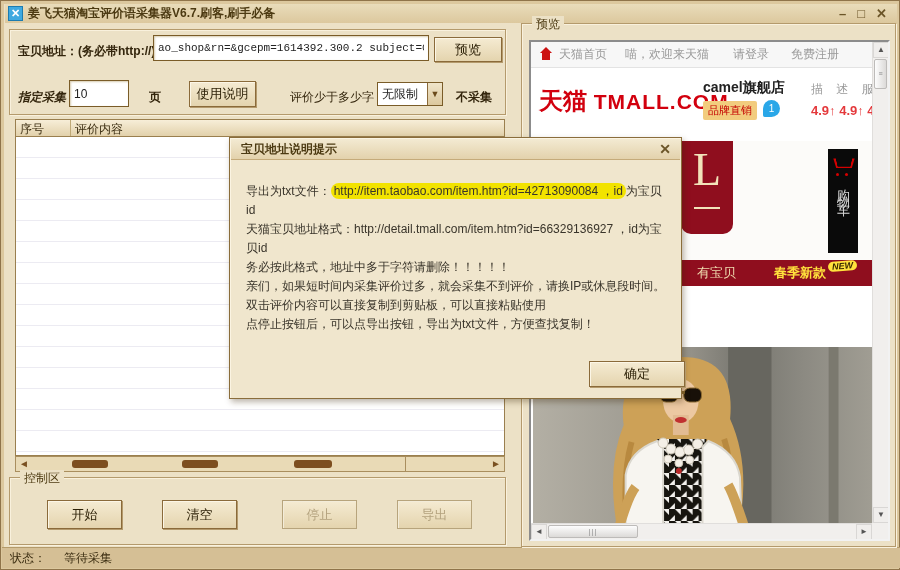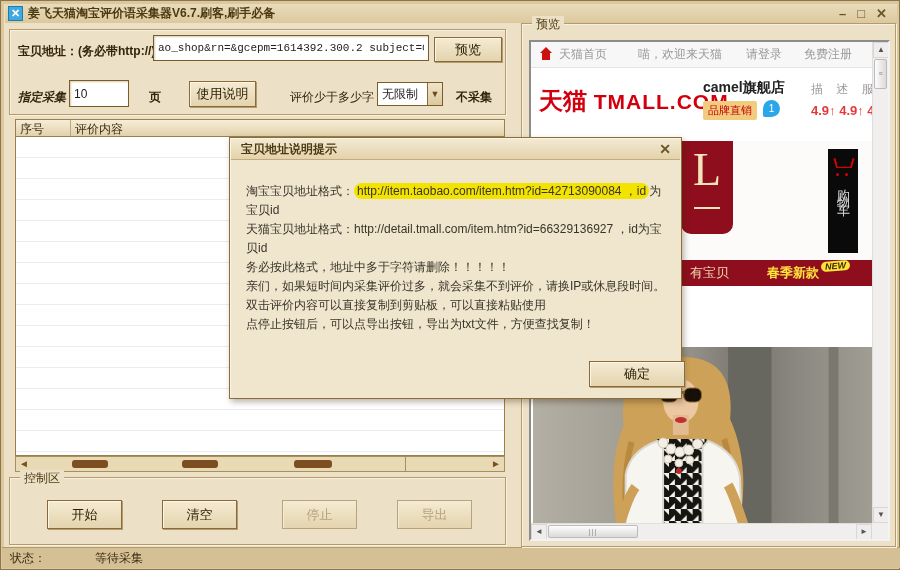--- a/index.html
+++ b/index.html
@@ -66,21 +66,21 @@
   .hpill { position:absolute; top:3px; height:8px; background:#7d4e1f; border-radius:3px; cursor:pointer; }
   .hsep { position:absolute; left:389px; top:0; width:1px; height:14px; background:#a98e5e; }
 
   
   .ctrl-box { left:8px; top:476px; width:497px; height:68px; }
   .ctrl-box .btn { position:absolute; top:22px; width:75px; height:29px; }
 
   
   .statusbar { position:absolute; left:1px; bottom:1px; width:898px; height:21px;
                background:#d5bf95; border-top:1px solid #b49a6a; display:flex; align-items:center;
-               font-size:12px; color:#3c2e12;gap:31px; }
+               font-size:12px; color:#3c2e12; }
   .statusbar .s1 { margin-left:8px; } .statusbar .s2 { margin-left:18px; }
 
   
   .prev-box { left:520px; top:22px; width:375px; height:524px; }
   .browser { position:absolute; left:7px; top:16px; width:361px; height:501px; background:#fff;
              border-top:2px solid #8c8c8c; border-left:2px solid #8c8c8c;
              border-right:2px solid #f2f2f2; border-bottom:2px solid #f2f2f2; overflow:hidden; }
   .b-top { position:absolute; left:0; top:0; right:16px; height:26px; background:#f7f7f7;
            border-bottom:1px solid #e3e3e3; display:flex; align-items:center; font-size:12px; color:#9a9a9a; }
   .b-top .link { margin-right:0; cursor:pointer; white-space:nowrap; }
@@ -107,21 +107,21 @@
   .camel-box .L { font-family:"Liberation Serif","DejaVu Serif",serif; font-size:46px; color:#f2e3ba; line-height:58px; }
   .camel-box .dash { width:26px; height:2px; background:#f2e3ba; margin:8px auto 0; }
   .cart-box { position:absolute; right:14px; top:8px; width:30px; height:104px; background:#0a0a0a; text-align:center; }
   .cart-ic { margin:8px auto 2px; width:18px; height:16px; position:relative; }
   .cart-ic:before { content:""; position:absolute; left:1px; top:2px; width:14px; height:8px;
                     border:2px solid #d60000; border-top:none; transform:perspective(10px) rotateX(-18deg); }
   .cart-ic:after { content:""; position:absolute; left:2px; bottom:-3px; width:3px; height:3px;
                    background:#d60000; border-radius:50%; box-shadow:9px 0 0 #d60000; }
   .cart-txt { writing-mode:vertical-lr; margin:6px auto 0; font-size:13px; color:#d8d8d8; letter-spacing:7px; }
 
-  .nav-bar { position:absolute; left:4px; top:218px; right:16px; height:26px; background:#8f0e1e;
+  .nav-bar { position:absolute; left:11px; top:218px; right:16px; height:26px; background:#8f0e1e;
              display:flex; align-items:center; font-size:13px; }
   .nav-i1 { color:#f0dcb0; margin-left:155px; cursor:pointer; }
   .nav-i2 { color:#ffe23c; font-weight:bold; margin-left:38px; cursor:pointer; }
   .nav-new { background:#ffe23c; color:#3a2a00; font-size:9px; font-style:italic; font-weight:bold;
              border-radius:7px; padding:0 4px; margin-left:2px; transform:translateY(-7px) rotate(-4deg); }
 
   .photo { position:absolute; left:2px; top:305px; right:16px; height:185px; }
   .photo svg { width:100%; height:100%; display:block; }
 
   
@@ -212,21 +212,21 @@
     <span class="s2">等待采集</span>
   </div>
 
   <div class="groupbox prev-box">
     <div class="glabel">预览</div>
 
     <div class="browser">
 
       <div class="b-top">
         <span class="home-ic"></span>
-        <span class="link" style="margin-right:31px;">天猫首页</span>
+        <span class="link" style="margin-right:18px;">天猫首页</span>
         <span class="link" style="margin-right:24px;">喵，欢迎来天猫</span>
         <span class="link" style="margin-right:22px;">请登录</span>
         <span class="link">免费注册</span>
       </div>
 
       <div class="logo-row">
         <div class="tm-logo">
           <span>天猫</span>
           <span class="en">TMALL.COM</span>
         </div>
@@ -311,21 +311,21 @@
       <div class="corner"></div>
     </div>
   </div>
 
   <div class="dialog">
     <div class="d-title">
       <span class="t">宝贝地址说明提示</span>
       <span class="d-close">✕</span>
     </div>
     <div class="d-body">
-      <p><span>淘宝宝贝地址格式：</span><span class="hl">http://item.taobao.com/item.htm?id=42713090084 ，id</span><span>为宝贝id</span></p>
+      <p><span>导出为txt文件：</span><span class="hl">http://item.taobao.com/item.htm?id=42713090084 ，id</span><span>为宝贝id</span></p>
       <p>天猫宝贝地址格式：http://detail.tmall.com/item.htm?id=66329136927 ，id为宝贝id</p>
       <p>务必按此格式，地址中多于字符请删除！！！！！</p>
       <p>亲们，如果短时间内采集评价过多，就会采集不到评价，请换IP或休息段时间。</p>
       <p>双击评价内容可以直接复制到剪贴板，可以直接粘贴使用</p>
       <p>点停止按钮后，可以点导出按钮，导出为txt文件，方便查找复制！</p>
     </div>
     <button id="ok-btn" class="btn">确定</button>
   </div>
 
 </div>

